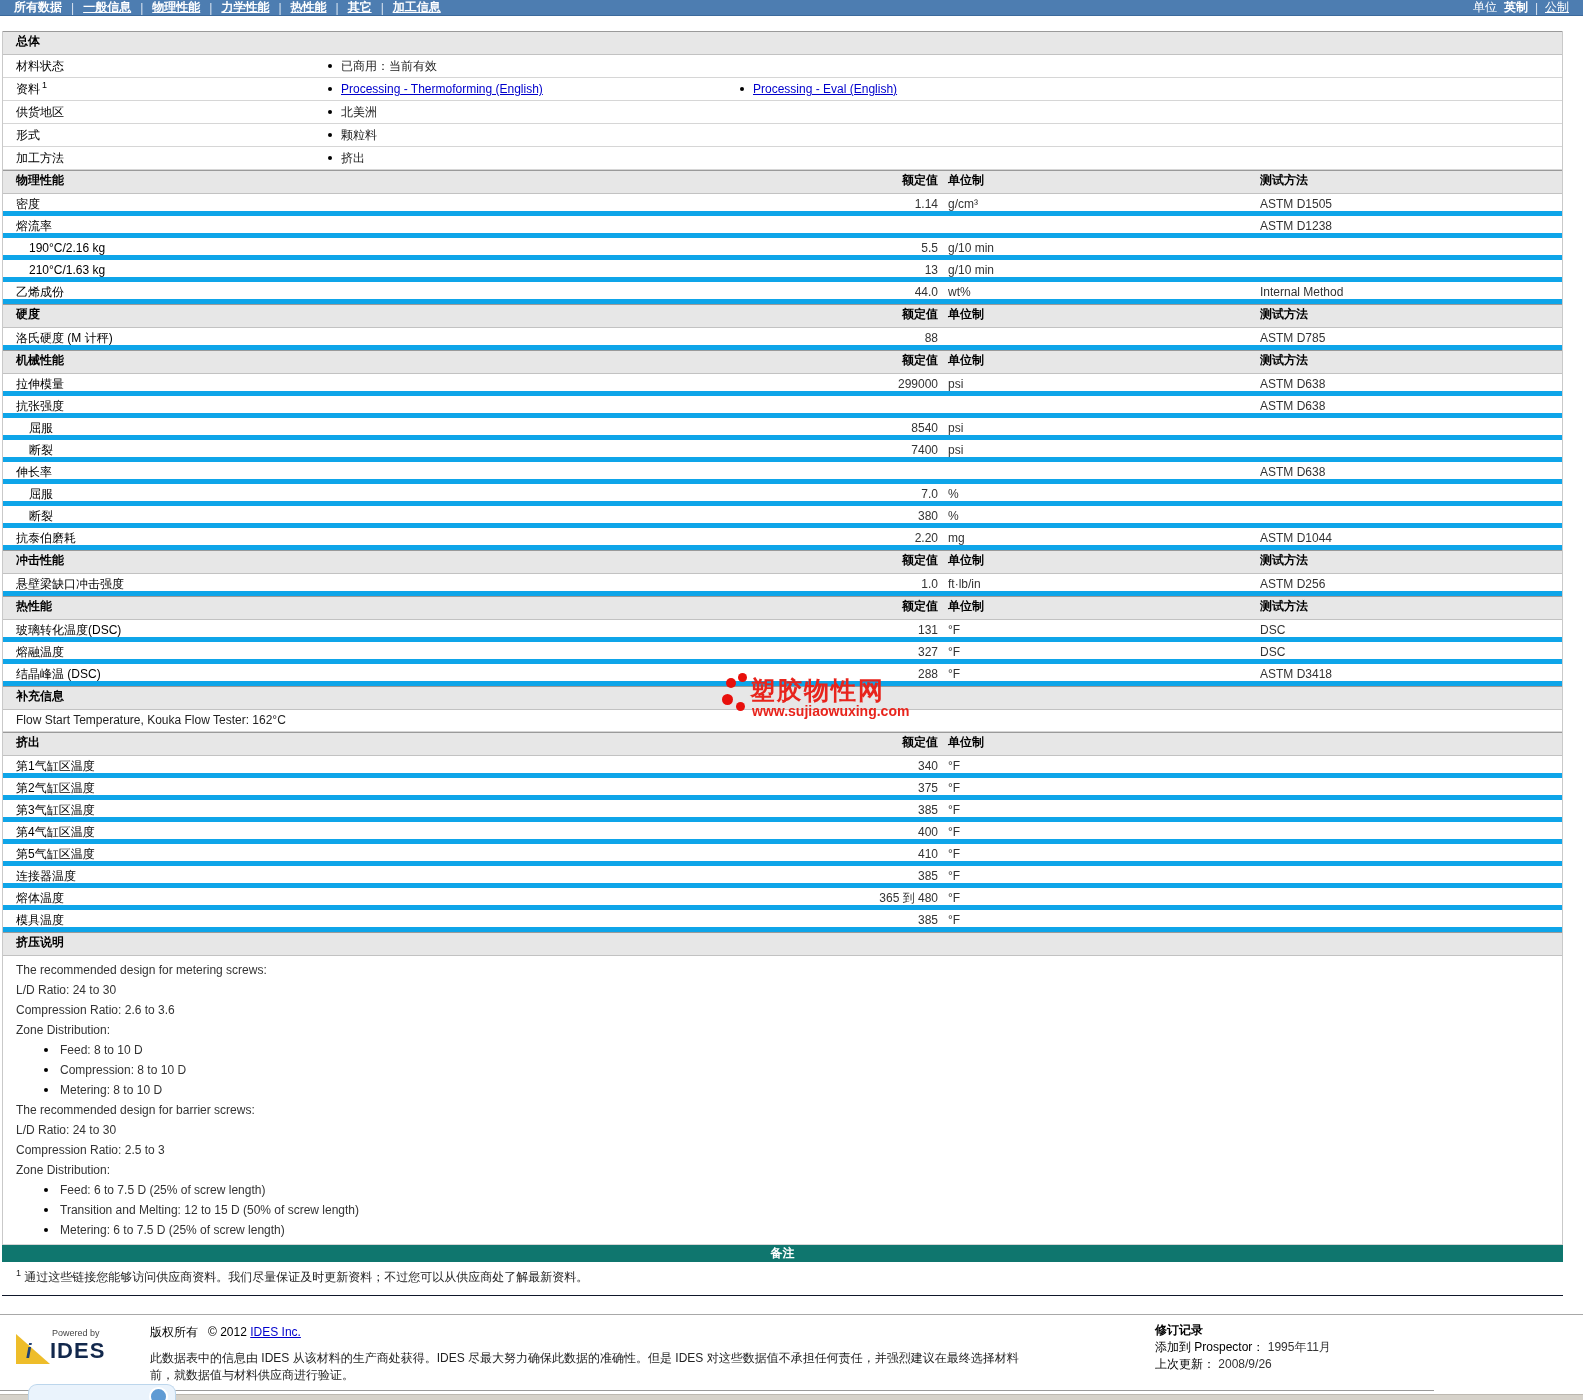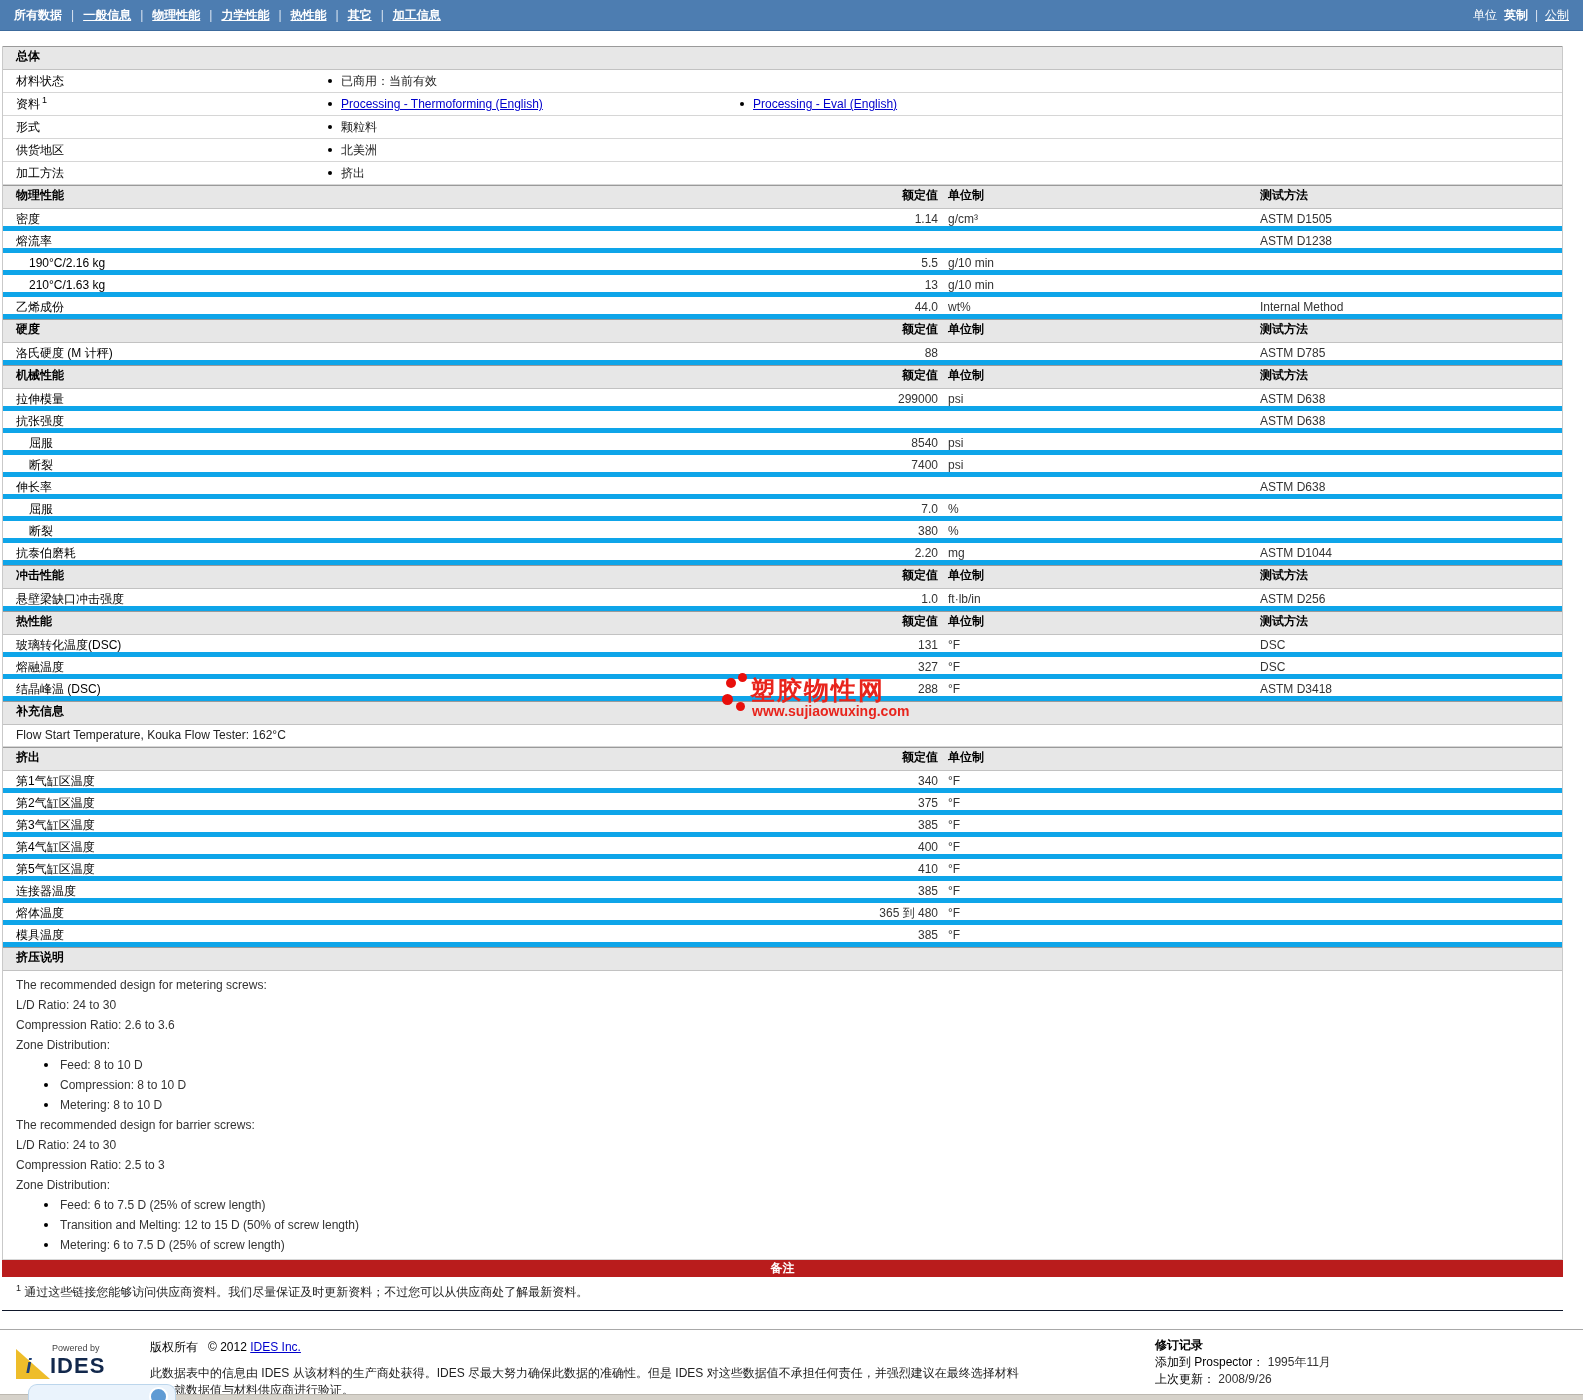--- a/index.html
+++ b/index.html
@@ -4,21 +4,21 @@
 <style>
   * { box-sizing: border-box; }
   html,body { margin:0; padding:0; }
   body {
     width:1583px; height:1400px; position:relative; overflow:hidden;
     background:#fff; color:#000;
     font-family:"Liberation Sans", sans-serif; font-size:12px;
   }
   
   .topnav {
-    height:31px; background:#4d7db1; border-bottom:1px solid #3c6a9c;
+    height:16px; background:#4d7db1; border-bottom:1px solid #3c6a9c;
     display:flex; align-items:center; justify-content:space-between;
     padding:0 14px; color:#fff;
   }
   .nav-left { display:flex; align-items:center; gap:9px; }
   .nav-left a, .nav-left span.tab { color:#fff; font-weight:bold; text-decoration:underline; cursor:pointer; }
   .nav-left span.tab.current { text-decoration:none; cursor:default; }
   .nav-sep { color:#d9e4f0; font-weight:normal !important; text-decoration:none !important; }
   .nav-right { display:flex; align-items:center; gap:7px; }
   .nav-right .units-label { color:#fff; }
   .nav-right .unit-current { font-weight:bold; }
@@ -51,21 +51,21 @@
   .note-row { height:22px; line-height:21px; border-bottom:1px solid #d6d6d6; padding-left:13px; color:#222; }
   .ext-notes { border-bottom:1px solid #d6d6d6; padding:4px 0 4px 0; color:#333; }
   .ext-text { padding:3px 0 3px 13px; line-height:14px; }
   .ext-bullet { padding:3px 0 3px 41px; line-height:14px; }
   .ext-bullet .dot { margin-right:12px; }
   sup.fn { font-size:9px; vertical-align:super; line-height:0; margin-left:2px; }
 
   
   .notes-bar {
     margin-left:2px; width:1561px; height:17px; line-height:17px;
-    background:#b91c1c; color:#fff; font-weight:bold; text-align:center;
+    background:#0f766e; color:#fff; font-weight:bold; text-align:center;
   }
   .footnote { margin-left:2px; width:1561px; border-bottom:1px solid #0f172a; padding:7px 0 9px 12px; color:#222; }
 
   
   .footer { margin-top:18px; border-top:1px solid #a8a8a8; position:relative; height:62px; padding:7px 0 0 14px; }
   .footer-left { display:flex; gap:14px; }
   .logo { width:122px; position:relative; height:46px; }
   .logo-tri { position:absolute; left:2px; top:12px; width:0; height:0; border-bottom:30px solid #eebd2a; border-right:34px solid transparent; }
   .logo-i { position:absolute; left:12px; top:18px; font-style:italic; font-weight:bold; font-size:20px; color:#1d3f77; }
   .logo-pb { position:absolute; left:38px; top:6px; font-size:9px; color:#444; }
@@ -124,26 +124,26 @@
     </div>
     <div class="g-row">
       <div class="g-label">材料状态</div>
       <div class="g-items"><span class="g-item"><span class="dot"></span><span>已商用：当前有效</span></span></div>
     </div>
     <div class="g-row">
       <div class="g-label">资料<sup class="fn">1</sup></div>
       <div class="g-items"><span class="g-item"><span class="dot"></span><a class="datalink">Processing - Thermoforming (English)</a></span><span class="g-item"><span class="dot"></span><a class="datalink">Processing - Eval (English)</a></span></div>
     </div>
     <div class="g-row">
+      <div class="g-label">供货地区</div>
+      <div class="g-items"><span class="g-item"><span class="dot"></span><span>北美洲</span></span></div>
+    </div>
+    <div class="g-row">
       <div class="g-label">形式</div>
       <div class="g-items"><span class="g-item"><span class="dot"></span><span>颗粒料</span></span></div>
-    </div>
-    <div class="g-row">
-      <div class="g-label">供货地区</div>
-      <div class="g-items"><span class="g-item"><span class="dot"></span><span>北美洲</span></span></div>
     </div>
     <div class="g-row">
       <div class="g-label">加工方法</div>
       <div class="g-items"><span class="g-item"><span class="dot"></span><span>挤出</span></span></div>
     </div>
     <div class="sec-header">
       <span class="t">物理性能</span>
       <span class="v">额定值</span>
       <span class="u">单位制</span>
       <span class="m">测试方法</span>

